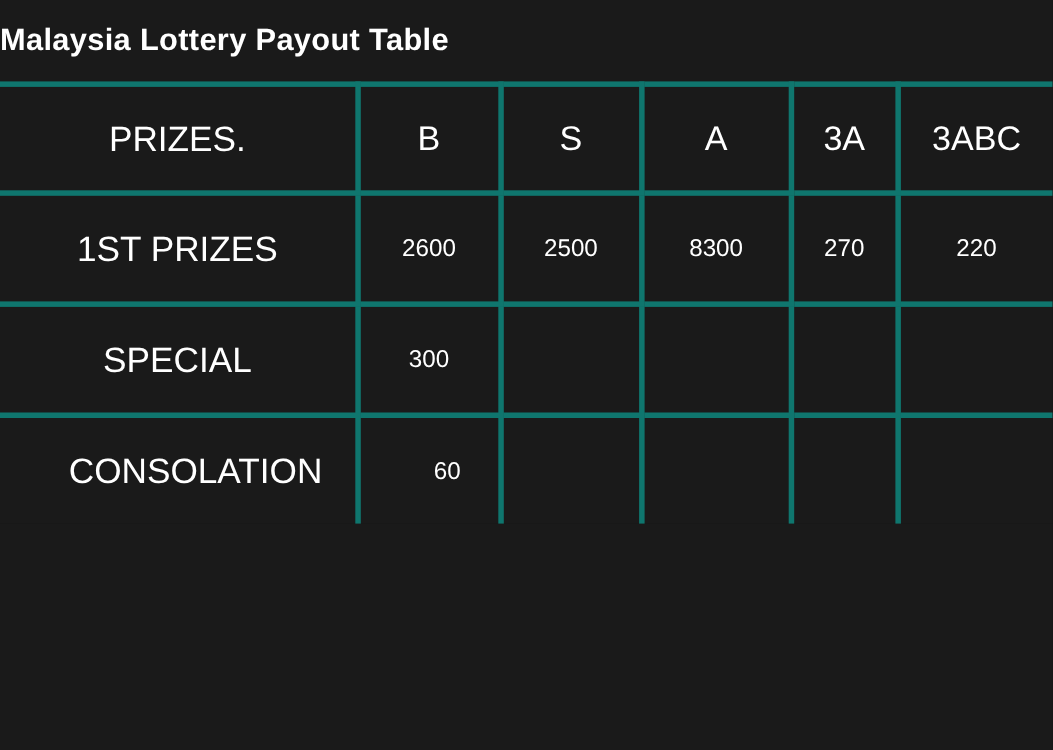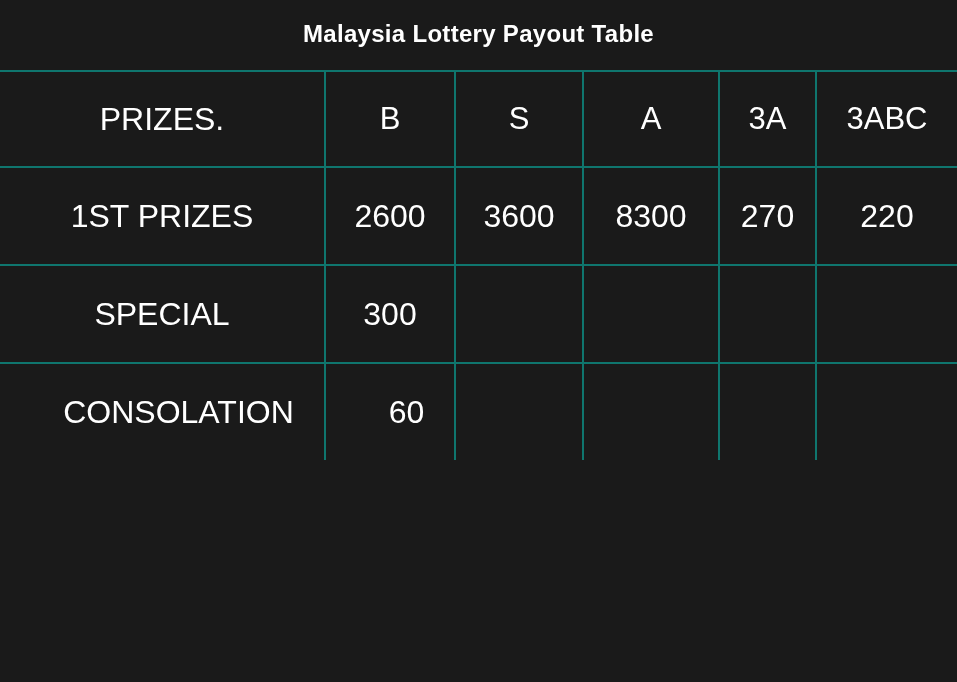--- a/index.html
+++ b/index.html
@@ -15,51 +15,51 @@
     color: #ffffff;
   }
   .page {
     width: 957px;
     height: 682px;
     background: #1a1a1a;
     position: relative;
     box-sizing: border-box;
   }
   .title {
-    text-align: center;
-    font-size: 24px;
+    text-align: left;
+    font-size: 28px;
     font-weight: bold;
     letter-spacing: 0.3px;
     padding-top: 20px;
     padding-bottom: 22px;
     color: #ffffff;
   }
   table.payout {
     border-collapse: collapse;
     width: 957px;
     table-layout: fixed;
     background: #1a1a1a;
   }
   table.payout th,
   table.payout td {
-    border: 2px solid #0f766e;
+    border: 5px solid #0f766e;
     color: #ffffff;
     font-weight: normal;
     text-align: center;
     vertical-align: middle;
     background: #1a1a1a;
     padding: 0;
   }
   table.payout thead th {
     height: 94px;
     font-size: 31px;
   }
   table.payout tbody td {
     height: 96px;
-    font-size: 32px;
+    font-size: 22px;
   }
   table.payout td.label,
   table.payout th.label {
     font-size: 32px;
   }
   
   table.payout tr > *:first-child {
     border-left: none;
   }
   table.payout tr > *:last-child {
@@ -99,21 +99,21 @@
         <th>S</th>
         <th>A</th>
         <th>3A</th>
         <th>3ABC</th>
       </tr>
     </thead>
     <tbody>
       <tr>
         <td class="label">1ST PRIZES</td>
         <td>2600</td>
-        <td>3600</td>
+        <td>2500</td>
         <td>8300</td>
         <td>270</td>
         <td>220</td>
       </tr>
       <tr>
         <td class="label">SPECIAL</td>
         <td>300</td>
         <td></td>
         <td></td>
         <td></td>

